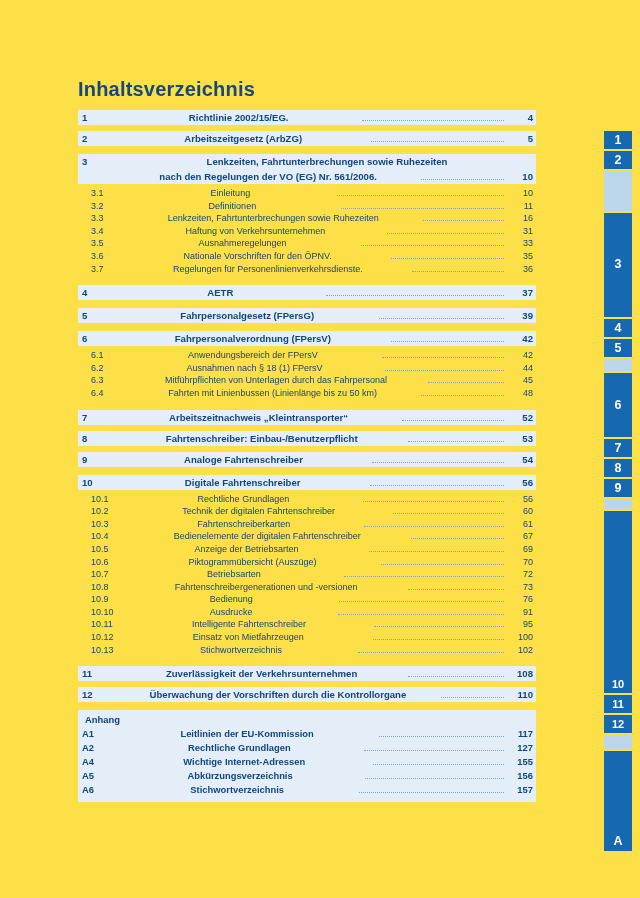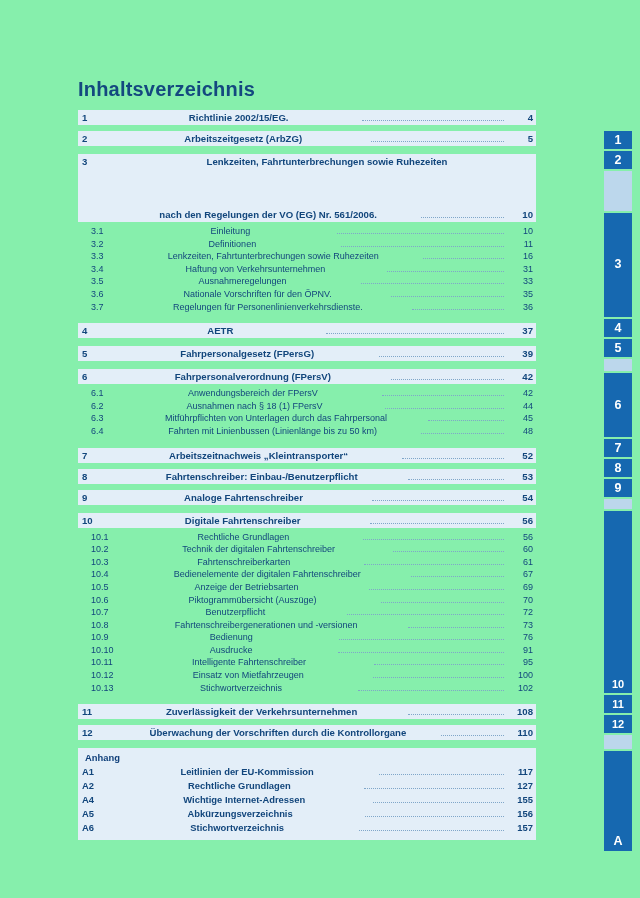--- a/index.html
+++ b/index.html
@@ -11,21 +11,21 @@
     height: 898px;
     background: #ffffff;
     font-family: "Liberation Sans", sans-serif;
     color: #0f3f7a;
     overflow: hidden;
   }
   .page {
     position: relative;
     width: 640px;
     height: 898px;
-    background: #86efac;
+    background: #fde047;
   }
   
   .title {
     position: absolute;
     left: 78px;
     top: 78px;
     font-size: 20px;
     font-weight: bold;
     color: #14487f;
     letter-spacing: 0.2px;
@@ -99,21 +99,20 @@
   .row.multiline .txtwrap {
     flex: 1 1 auto;
   }
   .row.multiline .line1 {
     display: flex;
     align-items: baseline;
   }
   .row.multiline .line2 {
     display: flex;
     align-items: baseline;
-    margin-top: 38px;
   }
   
   .anhang {
     background: #e3eef8;
     padding: 3px 0 5px 0;
   }
   .anhang .row { font-weight: bold; font-size: 9.4px; line-height: 14px; }
   .anhang .head {
     font-weight: bold;
     font-size: 9.4px;
@@ -347,21 +346,21 @@
       <span class="pg">69</span>
     </div>
     <div class="row sub">
       <span class="num">10.6</span>
       <span class="txt">Piktogrammübersicht (Auszüge)</span>
       <span class="dots"></span>
       <span class="pg">70</span>
     </div>
     <div class="row sub">
       <span class="num">10.7</span>
-      <span class="txt">Benutzerpflicht</span>
+      <span class="txt">Betriebsarten</span>
       <span class="dots"></span>
       <span class="pg">72</span>
     </div>
     <div class="row sub">
       <span class="num">10.8</span>
       <span class="txt">Fahrtenschreibergenerationen und -versionen</span>
       <span class="dots"></span>
       <span class="pg">73</span>
     </div>
     <div class="row sub">

